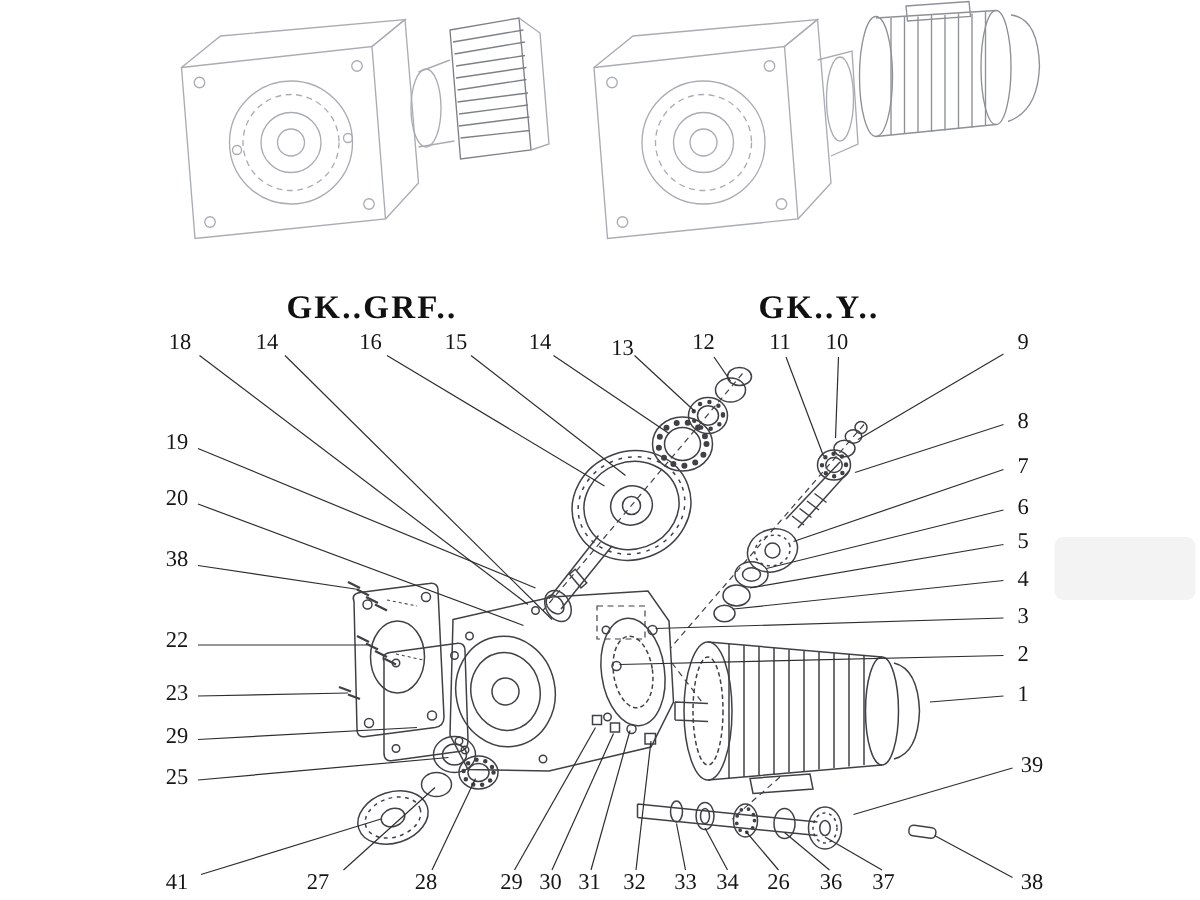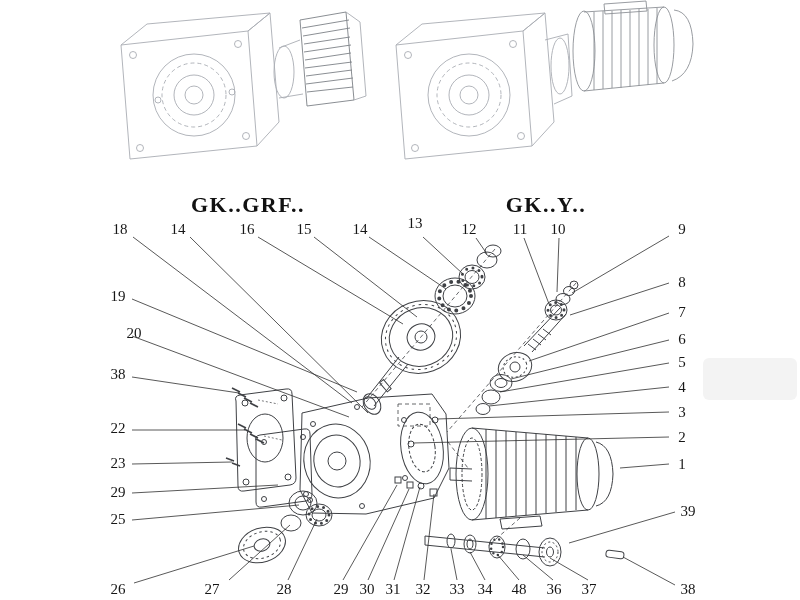--- a/index.html
+++ b/index.html
@@ -249,49 +249,49 @@
 
   <div class="variant-title" id="title-left">GK..GRF..</div>
   <div class="variant-title" id="title-right">GK..Y..</div>
 
   <div id="callout-layer">
       <div class="callout" style="left: 120px; top: 229px;">18</div>
       <div class="callout" style="left: 178px; top: 229px;">14</div>
       <div class="callout" style="left: 247px; top: 229px;">16</div>
       <div class="callout" style="left: 304px; top: 229px;">15</div>
       <div class="callout" style="left: 360px; top: 229px;">14</div>
-      <div class="callout" style="left: 415px; top: 223px;">13</div>
+      <div class="callout" style="left: 415px; top: 233px;">13</div>
       <div class="callout" style="left: 469px; top: 229px;">12</div>
       <div class="callout" style="left: 520px; top: 229px;">11</div>
       <div class="callout" style="left: 558px; top: 229px;">10</div>
       <div class="callout" style="left: 682px; top: 229px;">9</div>
       <div class="callout" style="left: 682px; top: 282px;">8</div>
       <div class="callout" style="left: 682px; top: 312px;">7</div>
       <div class="callout" style="left: 682px; top: 339px;">6</div>
       <div class="callout" style="left: 682px; top: 362px;">5</div>
       <div class="callout" style="left: 682px; top: 387px;">4</div>
       <div class="callout" style="left: 682px; top: 412px;">3</div>
       <div class="callout" style="left: 682px; top: 437px;">2</div>
       <div class="callout" style="left: 682px; top: 464px;">1</div>
       <div class="callout" style="left: 688px; top: 511px;">39</div>
       <div class="callout" style="left: 688px; top: 589px;">38</div>
       <div class="callout" style="left: 118px; top: 296px;">19</div>
-      <div class="callout" style="left: 134px; top: 333px;">20</div>
+      <div class="callout" style="left: 118px; top: 333px;">20</div>
       <div class="callout" style="left: 118px; top: 374px;">38</div>
       <div class="callout" style="left: 118px; top: 428px;">22</div>
       <div class="callout" style="left: 118px; top: 463px;">23</div>
       <div class="callout" style="left: 118px; top: 492px;">29</div>
       <div class="callout" style="left: 118px; top: 519px;">25</div>
-      <div class="callout" style="left: 118px; top: 589px;">26</div>
+      <div class="callout" style="left: 118px; top: 589px;">41</div>
       <div class="callout" style="left: 212px; top: 589px;">27</div>
       <div class="callout" style="left: 284px; top: 589px;">28</div>
       <div class="callout" style="left: 341px; top: 589px;">29</div>
       <div class="callout" style="left: 367px; top: 589px;">30</div>
       <div class="callout" style="left: 393px; top: 589px;">31</div>
       <div class="callout" style="left: 423px; top: 589px;">32</div>
       <div class="callout" style="left: 457px; top: 589px;">33</div>
       <div class="callout" style="left: 485px; top: 589px;">34</div>
-      <div class="callout" style="left: 519px; top: 589px;">48</div>
+      <div class="callout" style="left: 519px; top: 589px;">26</div>
       <div class="callout" style="left: 554px; top: 589px;">36</div>
       <div class="callout" style="left: 589px; top: 589px;">37</div>
     </div>
 
 </div>
 
 </body></html>

